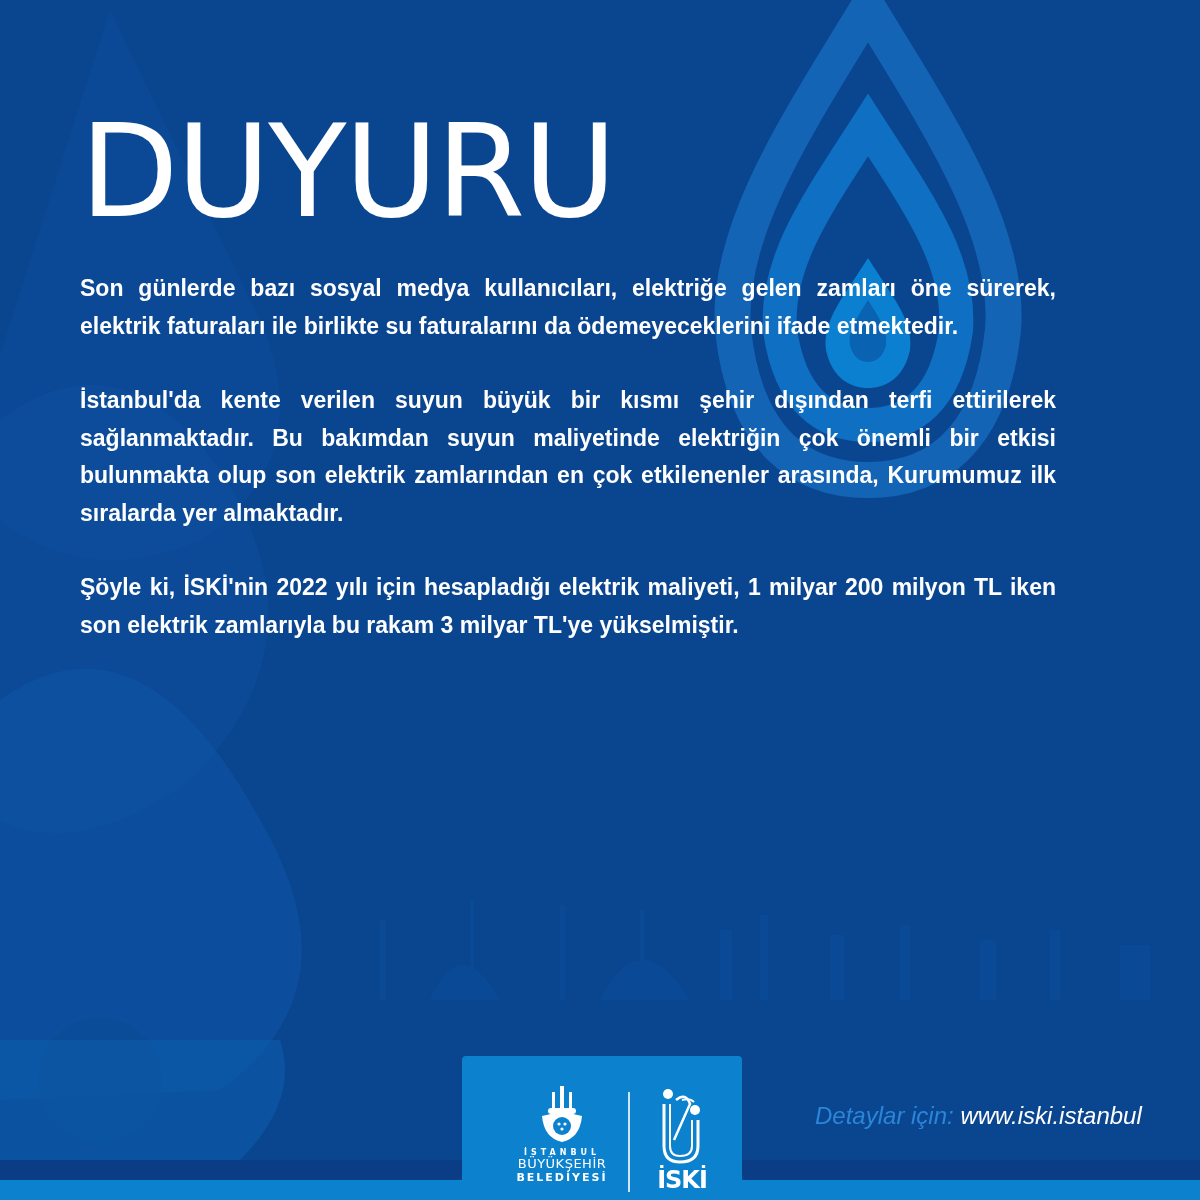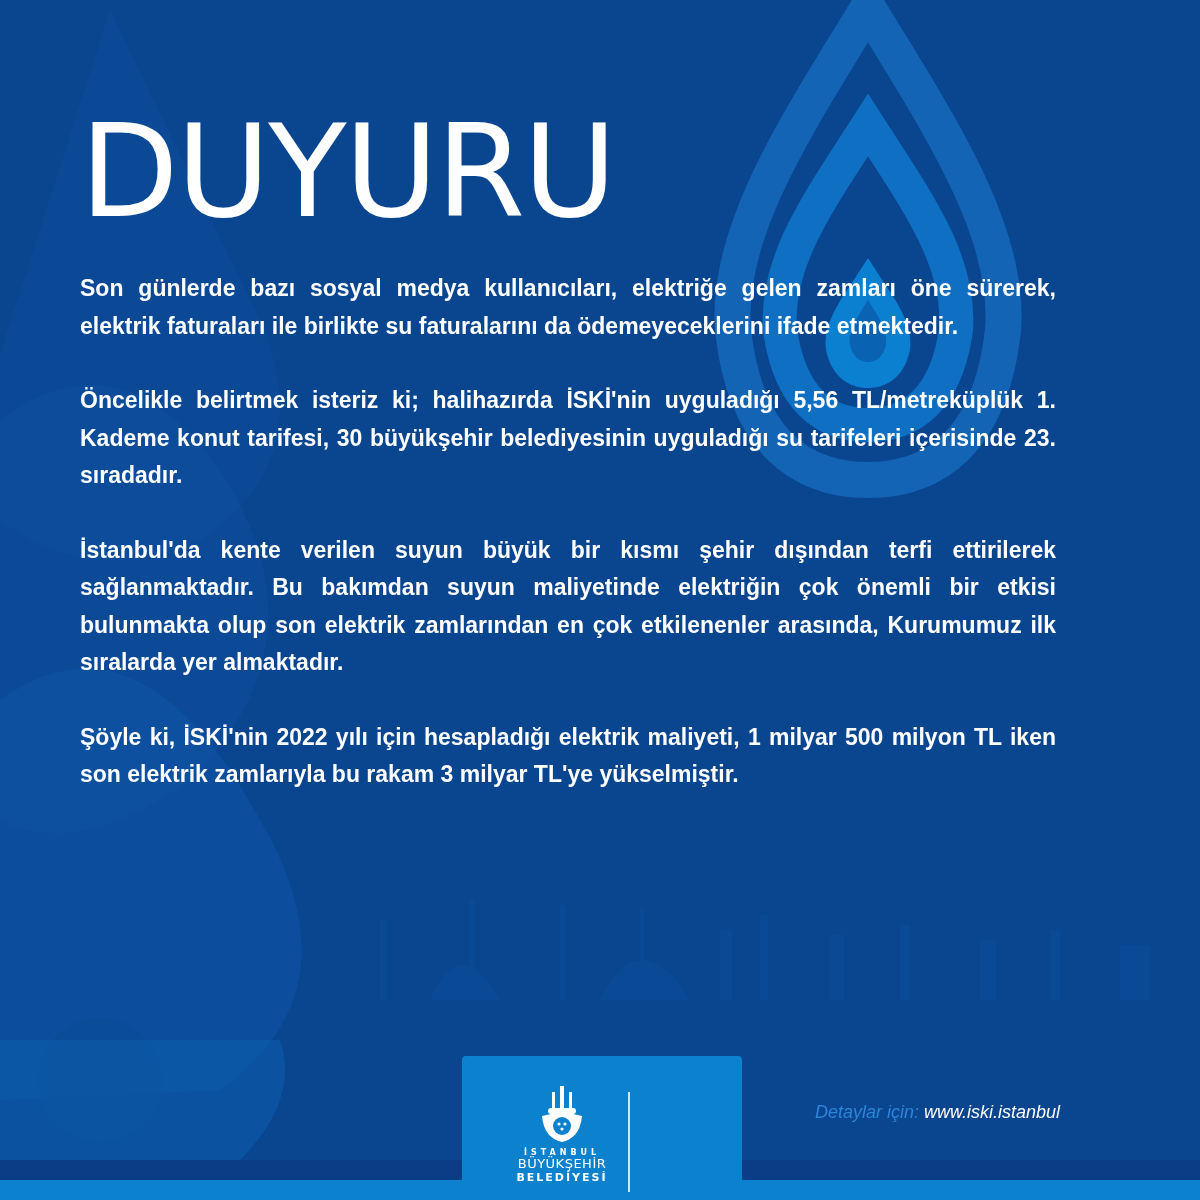--- a/index.html
+++ b/index.html
@@ -44,21 +44,21 @@
       display: flex; flex-direction: column; align-items: center;
     }
     .ibb-text1 { color: #fff; font-size: 8px; letter-spacing: 4px; font-weight: 700; margin-top: 4px; font-family: "DejaVu Sans", sans-serif; }
     .ibb-text2 { color: #fff; font-size: 13px; font-weight: 400; line-height: 14px; font-family: "DejaVu Sans", sans-serif; letter-spacing: 0.5px; }
     .ibb-text3 { color: #fff; font-size: 11px; letter-spacing: 2px; font-weight: 700; font-family: "DejaVu Sans", sans-serif; }
     .divider { position: absolute; left: 166px; top: 36px; width: 2px; height: 100px; background: #cfe6f7; }
     .iski-logo { position: absolute; left: 190px; top: 32px; width: 60px; height: 108px; display: flex; flex-direction: column; align-items: center; }
     .iski-text { color: #fff; font-weight: 700; font-size: 24px; line-height: 24px; font-family: "DejaVu Sans", sans-serif; margin-top: 2px; letter-spacing: -1px; }
     .details {
       position: absolute; left: 815px; top: 1102px;
-      font-family: "Liberation Sans", sans-serif; font-style: italic; font-size: 18px;
+      font-family: "Liberation Sans", sans-serif; font-style: italic; font-size: 24px;
       color: #ffffff; white-space: nowrap;
     }
     .details .lbl { color: #2b86d8; }
   </style>
 </head>
 <body>
 
 <svg class="bg" viewBox="0 0 1200 1200" xmlns="http://www.w3.org/2000/svg">
   <rect width="1200" height="1200" fill="#0a4590"></rect>
 
@@ -87,23 +87,22 @@
   <path d="M868 8 C 800 120 725 230 733 330 C 745 440 800 480 868 480 C 936 480 991 440 1003 330 C 1011 230 936 120 868 8 Z" fill="none" stroke="#1464b6" stroke-width="36"></path>
   <path d="M868 125 C 820 200 775 260 780 330 C 790 400 825 425 868 425 C 911 425 946 400 956 330 C 961 260 916 200 868 125 Z" fill="none" stroke="#0f6fc2" stroke-width="34"></path>
   <path d="M868 258 C 845 295 822 320 826 350 C 832 378 850 388 868 388 C 886 388 904 378 910 350 C 914 320 891 295 868 258 Z" fill="#0b7fd0"></path>
   <path d="M868 300 C 857 318 848 330 850 345 C 853 357 860 362 868 362 C 876 362 883 357 886 345 C 888 330 879 318 868 300 Z" fill="#0a62b2"></path>
 </svg>
 
 <h1 class="title">DUYURU</h1>
 
 <div class="body">
   <p>Son günlerde bazı sosyal medya kullanıcıları, elektriğe gelen zamları öne sürerek, elektrik faturaları ile birlikte su faturalarını da ödemeyeceklerini ifade etmektedir.</p>
-  <p>Öncelikle belirtmek isteriz ki; halihazırda İSKİ'nin uyguladığı 5,56 TL/metreküplük 1. Kademe konut tarifesi, 30 büyükşehir belediyesinin uyguladığı su tarifeleri içerisinde 23. sıradadır.</p>
   <p>İstanbul'da kente verilen suyun büyük bir kısmı şehir dışından terfi ettirilerek sağlanmaktadır. Bu bakımdan suyun maliyetinde elektriğin çok önemli bir etkisi bulunmakta olup son elektrik zamlarından en çok etkilenenler arasında, Kurumumuz ilk sıralarda yer almaktadır.</p>
-  <p>Şöyle ki, İSKİ'nin 2022 yılı için hesapladığı elektrik maliyeti, 1 milyar 500 milyon TL iken son elektrik zamlarıyla bu rakam 3 milyar TL'ye yükselmiştir.</p>
+  <p>Şöyle ki, İSKİ'nin 2022 yılı için hesapladığı elektrik maliyeti, 1 milyar 200 milyon TL iken son elektrik zamlarıyla bu rakam 3 milyar TL'ye yükselmiştir.</p>
 </div>
 
 <div class="footer-dark-left"></div>
 <div class="footer-dark-right"></div>
 <div class="footer-strip"></div>
 
 <div class="logo-panel">
   <div class="ibb-logo">
     <svg width="44" height="58" viewBox="0 0 44 58" xmlns="http://www.w3.org/2000/svg">
       <rect x="20" y="0" width="4" height="22" fill="#fff"></rect>
@@ -114,18 +113,29 @@
       <circle cx="22" cy="40" r="9" fill="#0c82cf"></circle>
       <circle cx="19" cy="38" r="1.6" fill="#fff"></circle>
       <circle cx="25" cy="38" r="1.6" fill="#fff"></circle>
       <circle cx="22" cy="43" r="1.6" fill="#fff"></circle>
     </svg>
     <div class="ibb-text1">İSTANBUL</div>
     <div class="ibb-text2">BÜYÜKŞEHİR</div>
     <div class="ibb-text3">BELEDİYESİ</div>
   </div>
   <div class="divider"></div>
+  <div class="iski-logo">
+    <svg width="44" height="78" viewBox="0 0 44 78" xmlns="http://www.w3.org/2000/svg">
+      <circle cx="8" cy="6" r="5" fill="#fff"></circle>
+      <circle cx="35" cy="22" r="5" fill="#fff"></circle>
+      <path d="M4 16 V 58 Q 4 74 20 74 Q 38 74 38 58 V 32" fill="none" stroke="#fff" stroke-width="3"></path>
+      <path d="M10 16 V 58 Q 10 68 20 68 Q 32 68 32 58 V 32" fill="none" stroke="#fff" stroke-width="2"></path>
+      <path d="M16 12 Q 26 4 30 16 L 14 52" fill="none" stroke="#fff" stroke-width="2.5"></path>
+      <path d="M22 12 Q 30 10 34 14" fill="none" stroke="#fff" stroke-width="2"></path>
+    </svg>
+    <div class="iski-text">İSKİ</div>
+  </div>
 </div>
 
 <div class="details">
   <span class="lbl">Detaylar için:</span>
   <span>www.iski.istanbul</span>
 </div>
 
 </body></html>

